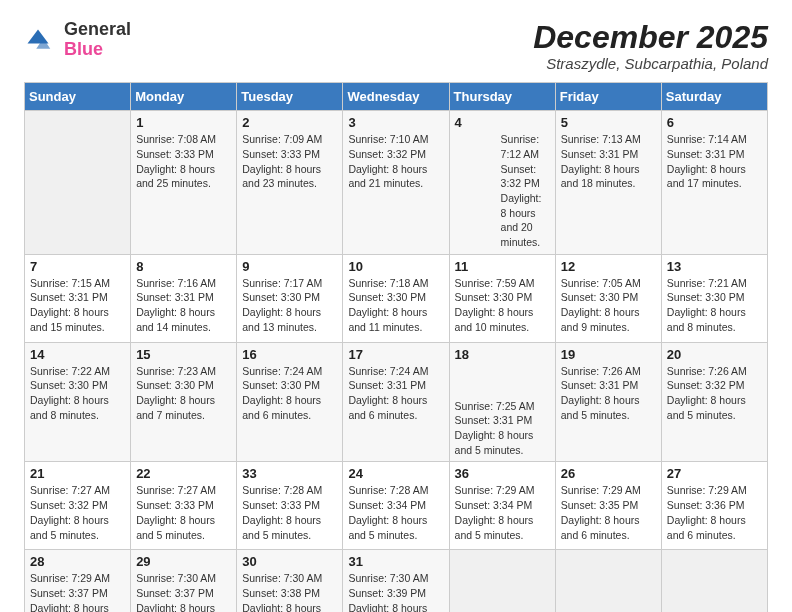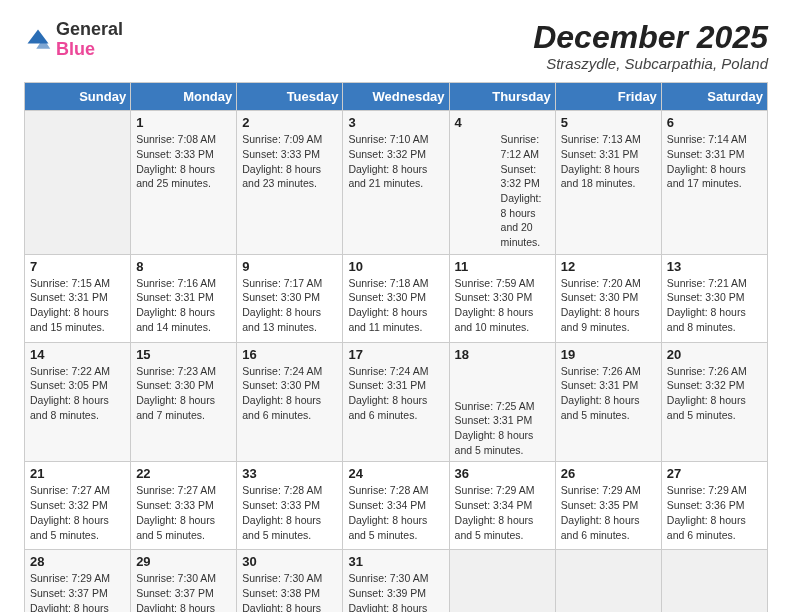--- a/index.html
+++ b/index.html
@@ -12,21 +12,21 @@
     }
     .header {
       display: flex;
       justify-content: space-between;
       align-items: flex-start;
       margin-bottom: 10px;
     }
     .logo {
       display: flex;
       align-items: center;
-      gap: 4px;
+      gap: 12px;
     }
     .logo-text {
       font-size: 18px;
       font-weight: bold;
       line-height: 1.1;
     }
     .logo-general { color: #333; }
     .logo-blue { color: #ec4899; }
     .logo-icon {
       width: 28px;
@@ -50,21 +50,21 @@
       width: 100%;
       border-collapse: collapse;
       table-layout: fixed;
     }
     thead tr th {
       background-color: #3a7abf;
       color: #fff;
       font-size: 13px;
       font-weight: bold;
       padding: 6px 4px;
-      text-align: right;
+      text-align: left;
       border: 1px solid #ccc;
     }
     tbody tr td {
       vertical-align: top;
       border: 1px solid #ccc;
       padding: 4px 5px;
       font-size: 10.5px;
       color: #333;
       height: 88px;
     }
@@ -199,38 +199,38 @@
         </td>
         <td>
           <span class="day-num">11</span>
           <div class="cell-text" style="white-space: pre-line;">Sunrise: 7:59 AM
 Sunset: 3:30 PM
 Daylight: 8 hours
 and 10 minutes.</div>
         </td>
         <td>
           <span class="day-num">12</span>
-          <div class="cell-text" style="white-space: pre-line;">Sunrise: 7:20 AM
+          <div class="cell-text" style="white-space: pre-line;">Sunrise: 7:05 AM
 Sunset: 3:30 PM
 Daylight: 8 hours
 and 9 minutes.</div>
         </td>
         <td>
           <span class="day-num">13</span>
           <div class="cell-text" style="white-space: pre-line;">Sunrise: 7:21 AM
 Sunset: 3:30 PM
 Daylight: 8 hours
 and 8 minutes.</div>
         </td>
       </tr>
       <tr>
         <td>
           <span class="day-num">14</span>
           <div class="cell-text" style="white-space: pre-line;">Sunrise: 7:22 AM
-Sunset: 3:05 PM
+Sunset: 3:30 PM
 Daylight: 8 hours
 and 8 minutes.</div>
         </td>
         <td>
           <span class="day-num">15</span>
           <div class="cell-text" style="white-space: pre-line;">Sunrise: 7:23 AM
 Sunset: 3:30 PM
 Daylight: 8 hours
 and 7 minutes.</div>
         </td>

